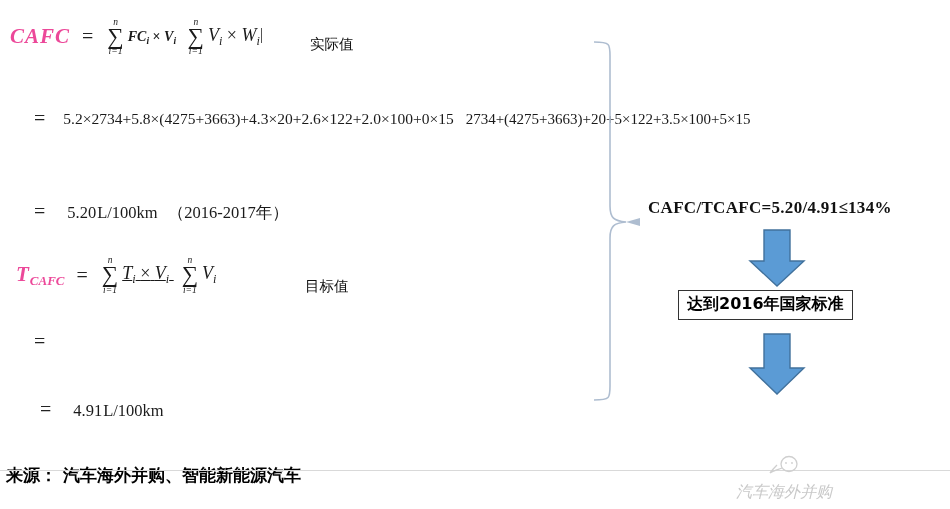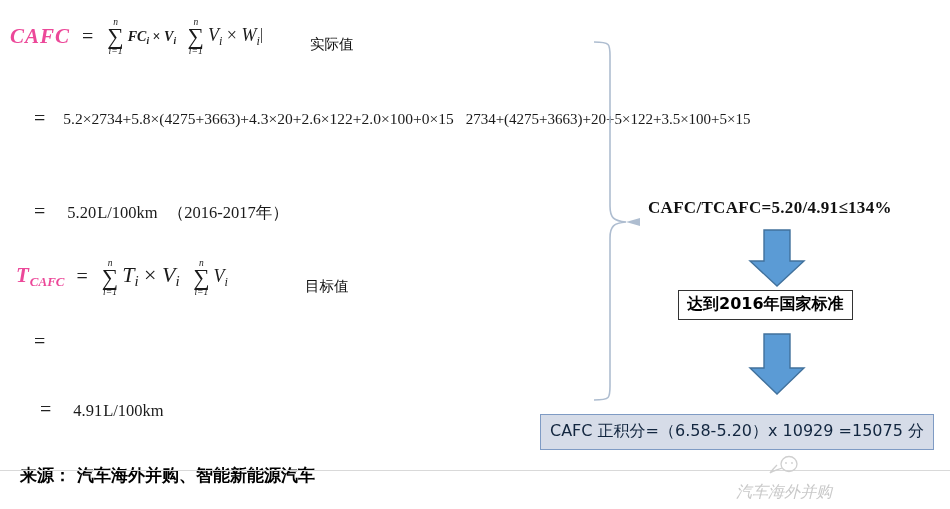--- a/index.html
+++ b/index.html
@@ -180,21 +180,21 @@
     <div style="display:flex;align-items:center;">
       <span class="lhs-title"><span>T</span><span class="sub">CAFC</span></span>
       <span class="eq" style="margin:0 10px 0 12px;">=</span>
       <span class="frac">
         <span class="num">
           <span class="sum">
             <span class="lim top">n</span>
             <span class="big">∑</span>
             <span class="lim bot">i=1</span>
           </span>
-          <span class="numline" style="font-size:22px;">
+          <span class="numline" style="font-size:18px;text-decoration:underline;">
             <span class="it">T</span><span class="sb">i</span>
             <span>×</span>
             <span class="it">V</span><span class="sb">i</span>
           </span>
         </span>
         <span class="bar"></span>
         <span class="den">
           <span class="sum">
             <span class="lim top">n</span>
             <span class="big">∑</span>
@@ -213,40 +213,39 @@
   <div class="abs" style="left:34px;top:330px;display:flex;align-items:center;">
     <span class="eq" style="margin-right:14px;">=</span>
   </div>
 
   <div class="abs" style="left:40px;top:398px;display:flex;align-items:baseline;">
     <span class="eq" style="margin-right:22px;">=</span>
     <span class="resline">4.91</span>
     <span class="resline unit" style="margin-left:1px;">L/100km</span>
   </div>
 
-  <div class="abs src-line" style="left:20px;top:464px;">来源： 汽车海外并购、智能新能源汽车</div>
+  <div class="abs src-line" style="left:6px;top:464px;">来源： 汽车海外并购、智能新能源汽车</div>
 
   <svg class="abs" style="left:588px;top:38px;" width="56" height="366">
     <path d="M6 4 C 22 4, 22 6, 22 18 L22 168 C22 180, 26 183, 38 184 C26 185, 22 188, 22 200 L22 348 C22 360, 22 362, 6 362" fill="none" stroke="#aebdd0" stroke-width="1.6"></path>
     <path d="M38 184 L52 180 L52 188 Z" fill="#aebdd0"></path>
   </svg>
 
   <div class="abs ratio-text" style="left:648px;top:198px;font-weight:bold;">CAFC/TCAFC=5.20/4.91≤134%</div>
 
   <svg class="abs" style="left:744px;top:228px;" width="66" height="62">
     <polygon points="20,2 46,2 46,33 60,33 33,58 6,33 20,33" fill="#5b9bd5" stroke="#41719c" stroke-width="1.4"></polygon>
   </svg>
 
   <div class="abs std-box" style="left:678px;top:290px;">达到2016年国家标准</div>
 
   <svg class="abs" style="left:744px;top:332px;" width="66" height="66">
     <polygon points="20,2 46,2 46,36 60,36 33,62 6,36 20,36" fill="#5b9bd5" stroke="#41719c" stroke-width="1.4"></polygon>
   </svg>
 
-  <div class="abs score-box" style="left:540px;top:414px;">CAFC 正积分=（6.58-5.20）x 10929 =15075 分</div>
 
   <div class="hr-bottom"></div>
 
   <div class="wm" style="left:736px;top:455px;flex-direction:column;">
     <svg width="30" height="20" viewBox="0 0 30 20">
       <ellipse cx="20" cy="9" rx="8" ry="7.5" fill="none" stroke="#cfcfcf" stroke-width="1.3"></ellipse>
       <path d="M13 13 C 8 15, 4 16, 1 18 C 4 14, 6 12, 8 10" fill="none" stroke="#cfcfcf" stroke-width="1.3"></path>
       <circle cx="17" cy="8" r="0.9" fill="#cfcfcf"></circle>
       <circle cx="23" cy="8" r="0.9" fill="#cfcfcf"></circle>
     </svg>

